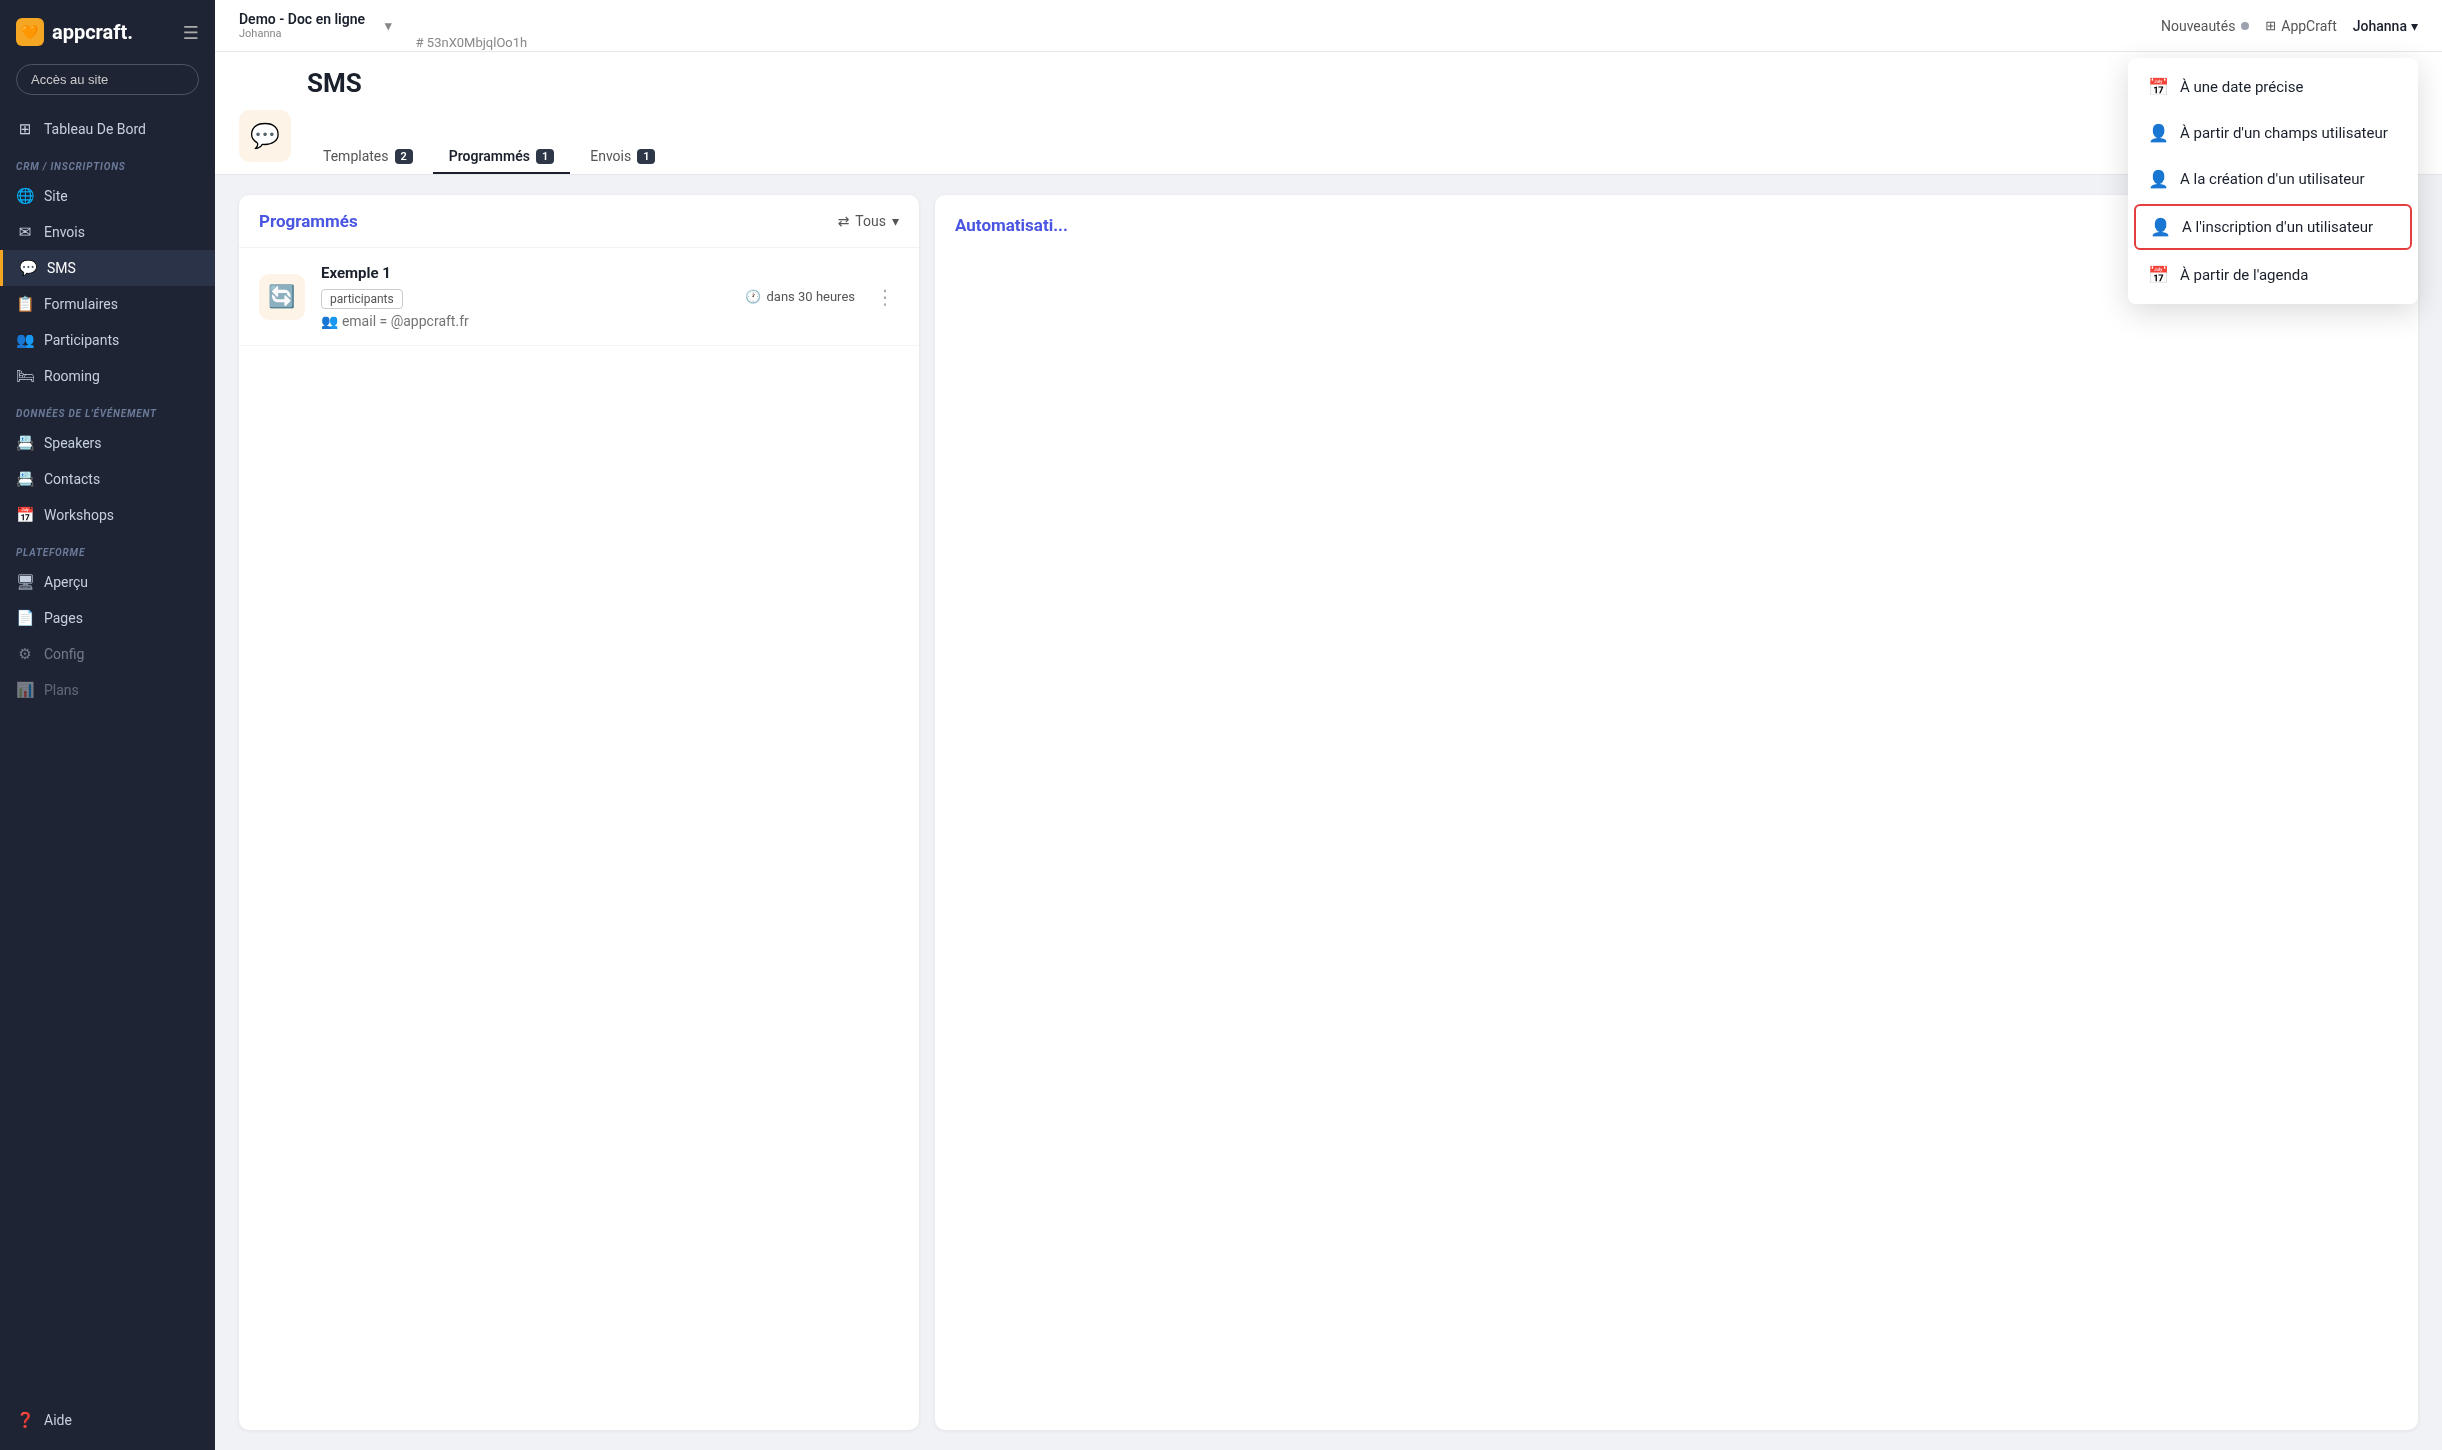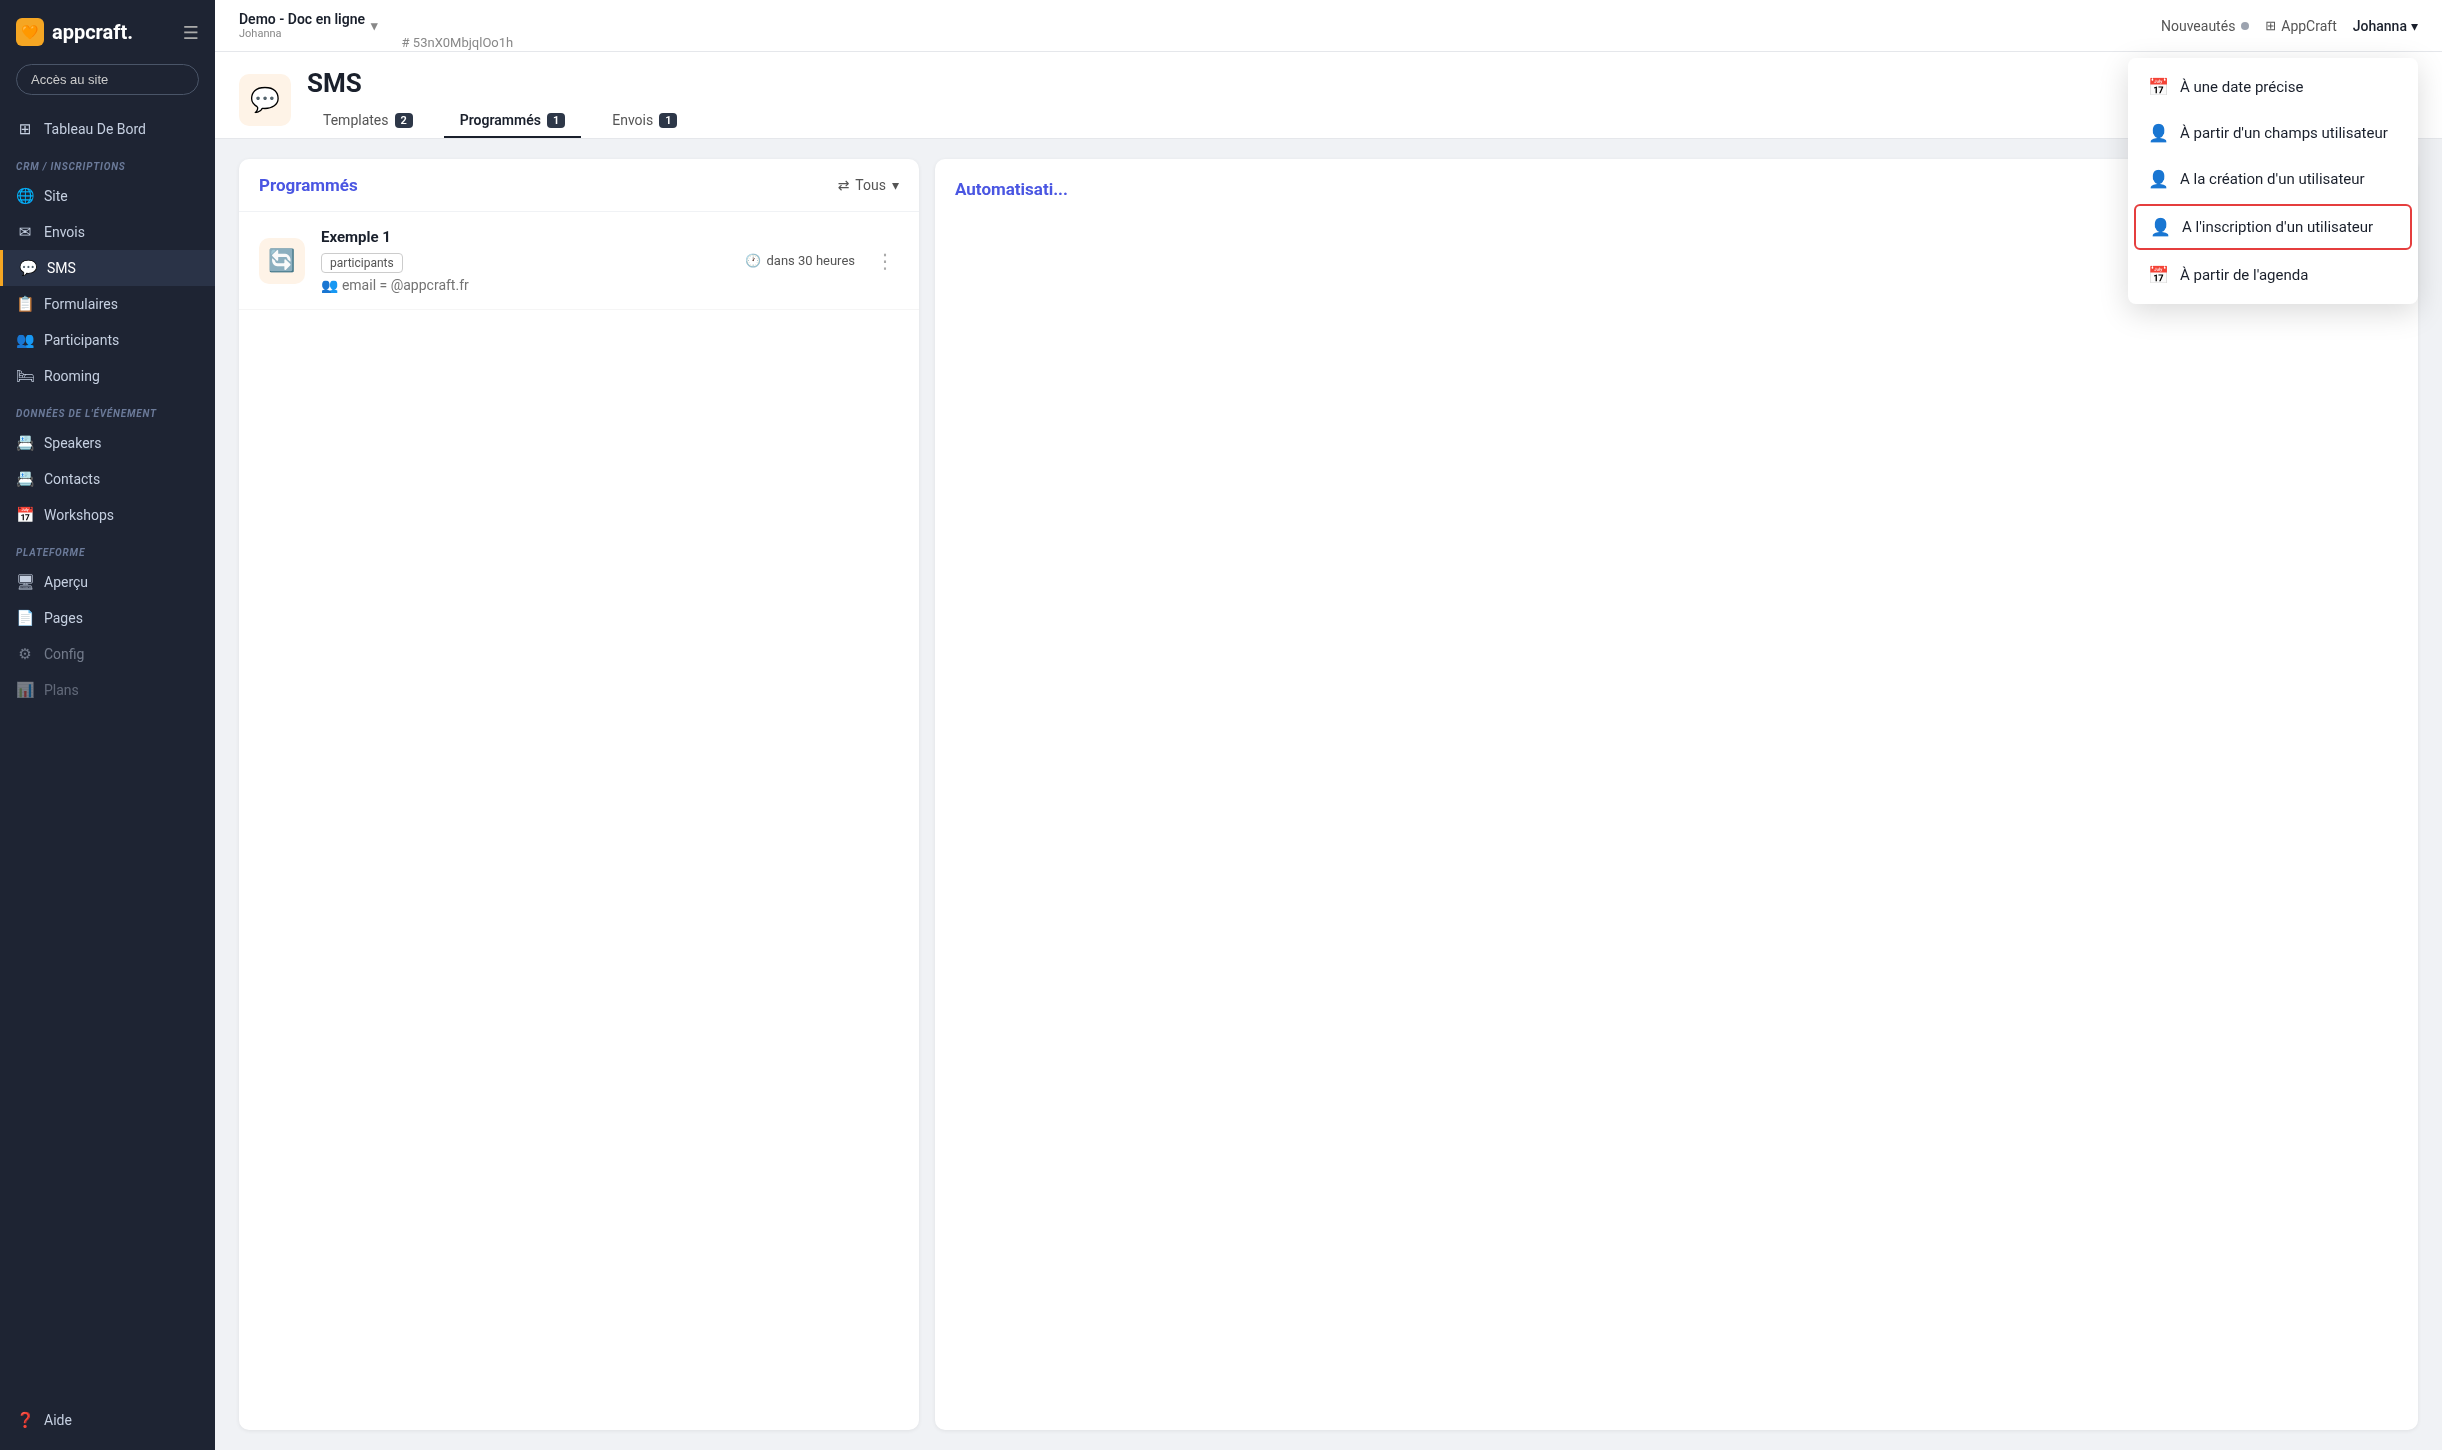--- a/index.html
+++ b/index.html
@@ -107,21 +107,21 @@
       border-bottom: 1px solid #e5e7eb;
       display: flex;
       align-items: center;
       padding: 0 24px;
       height: 52px;
       gap: 16px;
     }
     .topbar-project {
       display: flex;
       align-items: center;
-      gap: 6px;
+      gap: 20px;
       font-size: 14px;
       font-weight: 600;
       color: #1a202c;
     }
     .topbar-project-sub {
       font-size: 11px;
       font-weight: 400;
       color: #888;
       display: block;
     }
@@ -193,21 +193,22 @@
     }
     .sms-title-area { display: flex; flex-direction: column; }
     .sms-title {
       font-size: 26px;
       font-weight: 700;
       color: #1a202c;
       margin-bottom: 6px;
     }
     .sms-tabs {
       display: flex;
-      gap: 15px;
+      gap: 4px;
+      margin-top: 36px;
     }
     .sms-tab {
       display: flex;
       align-items: center;
       gap: 6px;
       padding: 8px 16px;
       font-size: 14px;
       color: #555;
       cursor: pointer;
       border-bottom: 2px solid transparent;

